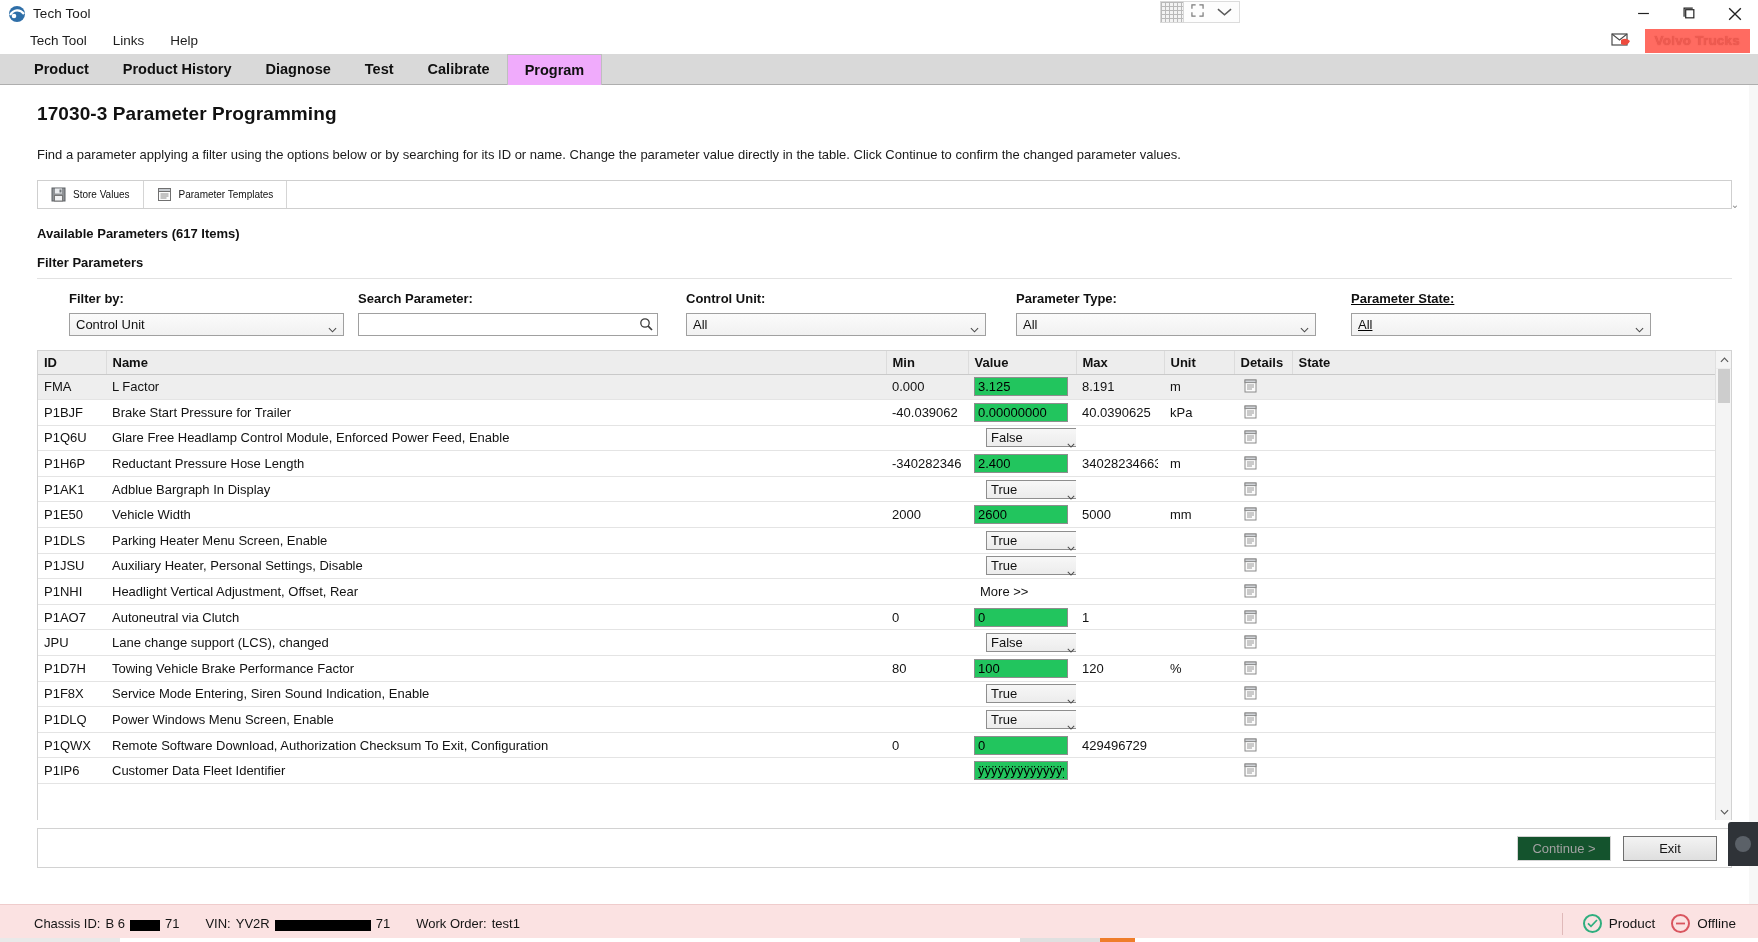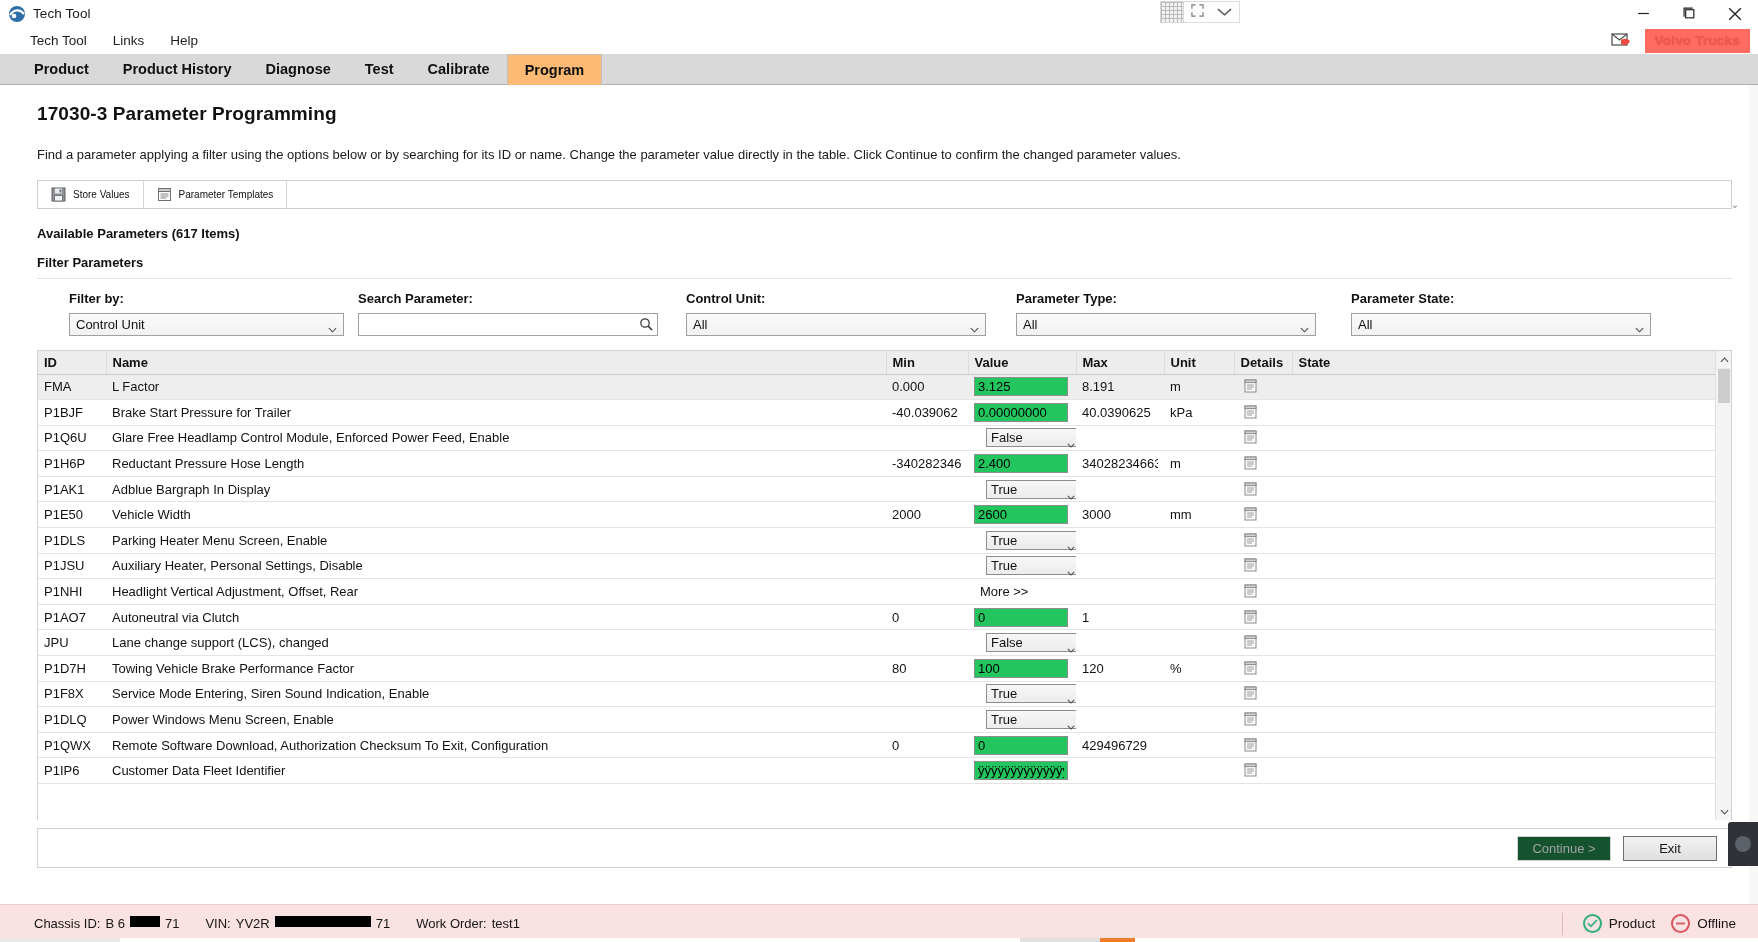--- a/index.html
+++ b/index.html
@@ -102,21 +102,21 @@
   }
   .navtab {
     display: flex; align-items: center;
     padding: 0 17px;
     font-size: 14.5px; font-weight: bold;
     color: #101010;
     position: relative;
     top: 0;
   }
   .navtab.active {
-    background: #fdba74;
+    background: #f0abfc;
     border-left: 1px solid #bfbfbf;
     border-right: 1px solid #bfbfbf;
     border-top: 1px solid #bfbfbf;
     margin-bottom: -1px;
   }
 
   
   .page {
     flex: 1 1 auto;
     background: #ffffff;
@@ -331,21 +331,21 @@
   
   .statusbar {
     height: 38px; min-height: 38px;
     background: #fbe2e2;
     border-top: 1px solid #efcccc;
     display: flex; align-items: center;
     padding: 0 14px 0 34px;
     font-size: 13px; color: #151515;
     position: relative;
   }
-  .st-item { margin-right: 26px; display:flex; align-items:flex-start; gap:5px;}
+  .st-item { margin-right: 26px; display:flex; align-items:flex-end; gap:5px;}
   .redact { display:inline-block; background:#000; height:11px; vertical-align:middle; }
   .status-right { margin-left:auto; display:flex; align-items:center; gap:16px; padding-right: 8px;}
   .st-divider { width:1px; height:22px; background:#e0b9b9; margin-right:4px; }
   .st-chip { display:flex; align-items:center; gap:7px; font-size:13.5px; }
   .circ {
     width:19px;height:19px;border-radius:50%;
     display:flex;align-items:center;justify-content:center;
   }
   .circ.green { border:2px solid #2fae7e; color:#2fae7e; }
   .circ.red { border:2px solid #d9555f; color:#d9555f; }
@@ -526,21 +526,21 @@
           <div class="selwrap">
             <div class="sel">All</div>
             <span class="chev">
               <svg width="9" height="6" viewBox="0 0 10 6">
                   <path d="M1 1l4 4 4-4" stroke="#4b4b4b" stroke-width="1.2" fill="none"></path>
                 </svg>
             </span>
           </div>
         </div>
 
-        <div class="fcol" style="width:300px;margin-left:35px;">
+        <div class="fcol" style="width:300px;margin-left:35px;text-decoration:underline;">
           <div class="fcol-label">Parameter State:</div>
           <div class="selwrap">
             <div class="sel">All</div>
             <span class="chev">
               <svg width="9" height="6" viewBox="0 0 10 6">
                   <path d="M1 1l4 4 4-4" stroke="#4b4b4b" stroke-width="1.2" fill="none"></path>
                 </svg>
             </span>
           </div>
         </div>
@@ -732,21 +732,21 @@
                 <td>
                   <span class="cell-ell">Vehicle Width</span>
                 </td>
                 <td>
                   <span class="cell-ell">2000</span>
                 </td>
                 <td>
                   <input class="cellinput" type="text" value="2600" style="">
                 </td>
                 <td>
-                  <span class="cell-ell">3000</span>
+                  <span class="cell-ell">5000</span>
                 </td>
                 <td>
                   <span class="cell-ell">mm</span>
                 </td>
                 <td>
                   <span class="details-ico"><svg width="14" height="15" viewBox="0 0 14 15">
                       <rect x="1" y="1" width="11" height="12" fill="#fbfbfb" stroke="#8a8a8a"></rect>
                       <rect x="1" y="1" width="11" height="2.6" fill="#d0d3d7" stroke="#8a8a8a"></rect>
                       <path d="M3 6h7M3 8h7M3 10h5" stroke="#9a9a9a" stroke-width="1"></path>
                     </svg></span>

